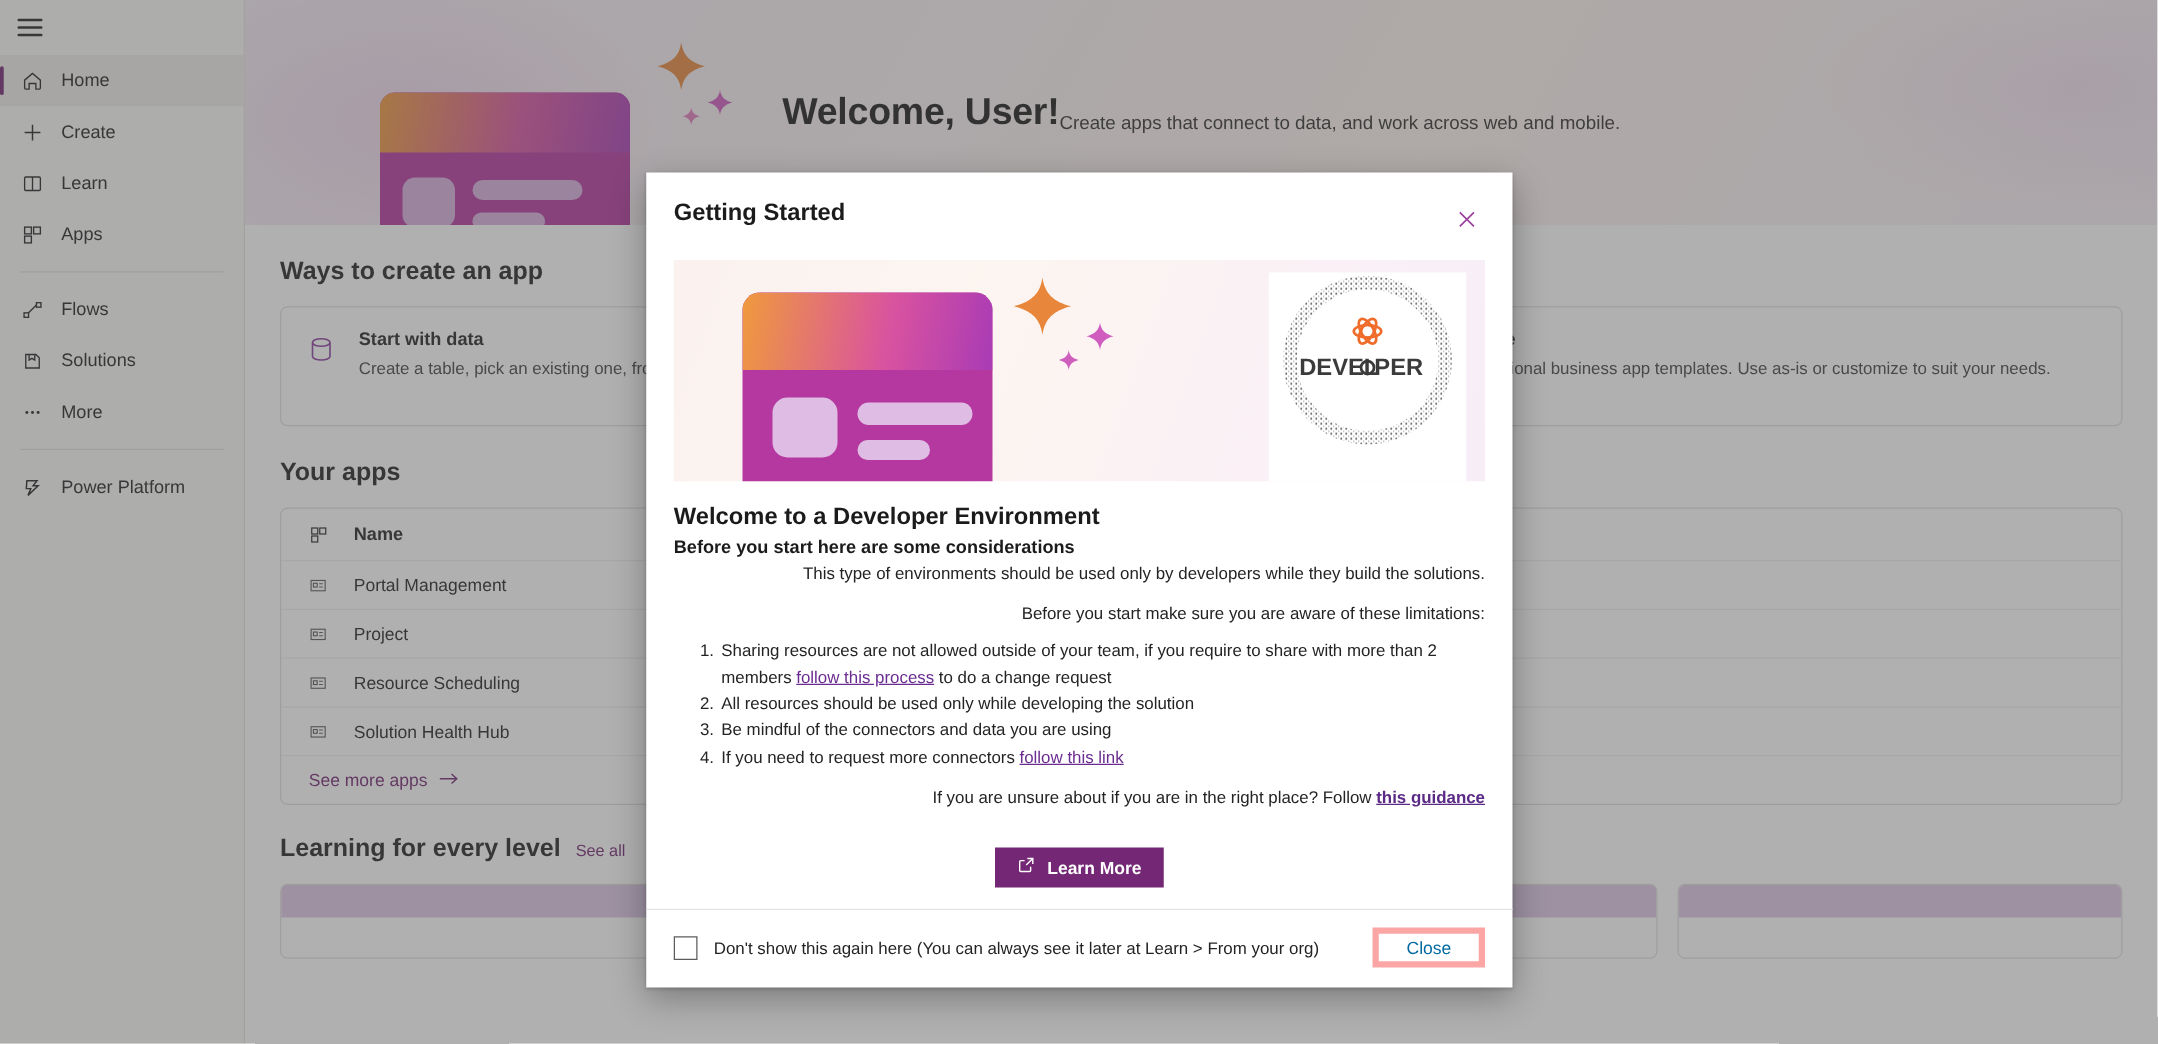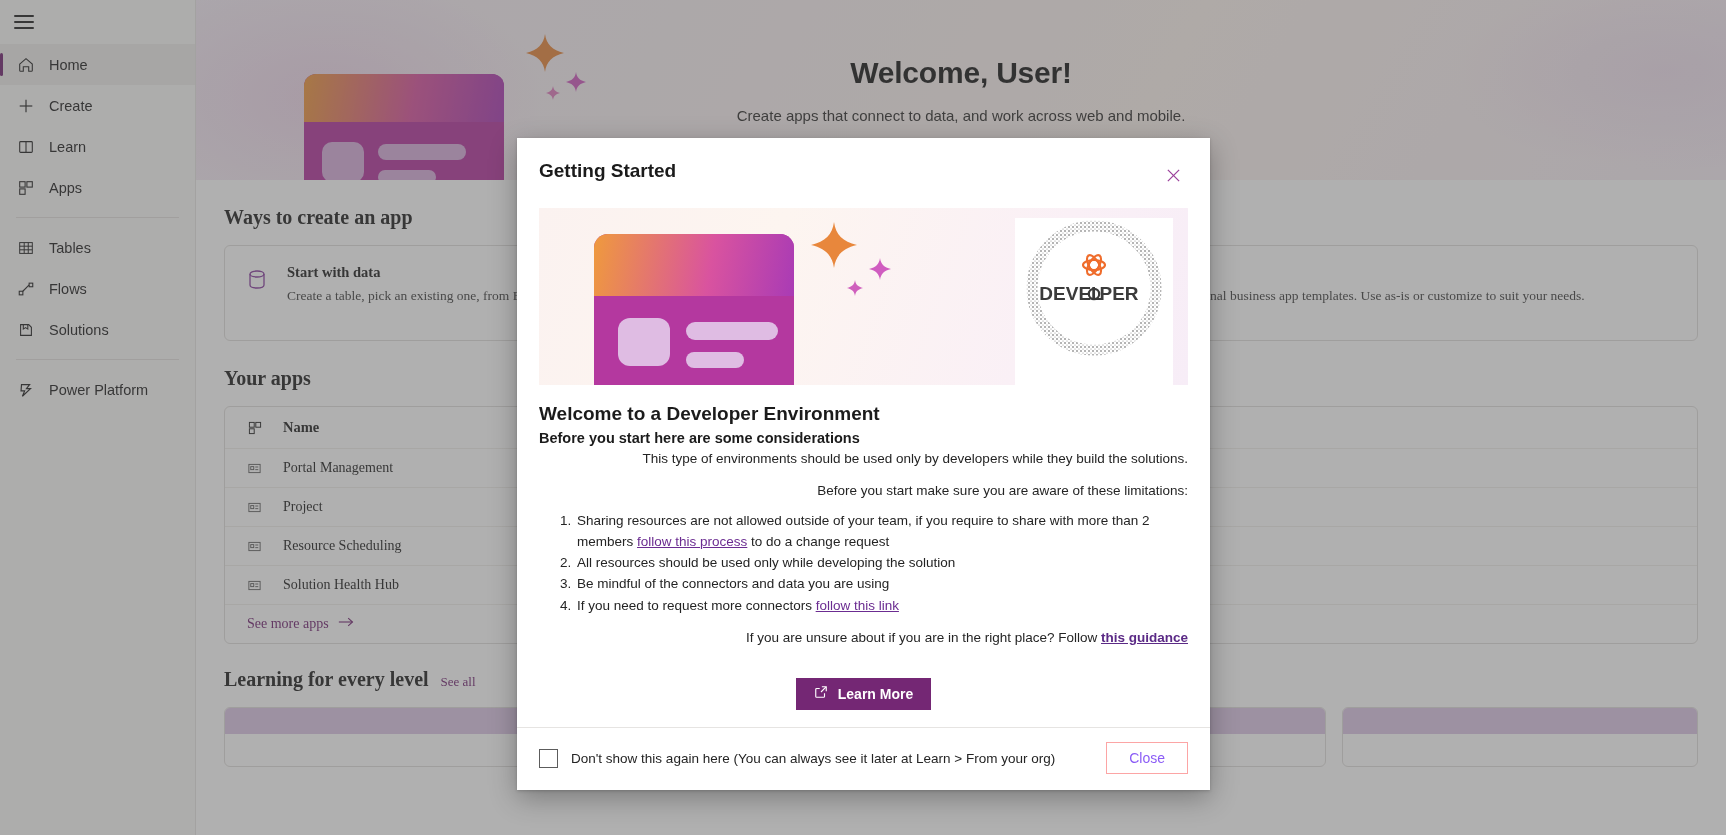--- a/index.html
+++ b/index.html
@@ -39,21 +39,21 @@
   .nav-icon { width: 20px; height: 20px; flex: 0 0 20px; display: flex; align-items: center; justify-content: center; }
   .nav-icon svg { display: block; }
   .nav-sep { height: 1px; background: #e3e1df; margin: 9px 16px 9px 16px; }
 
   
   .main { flex: 1; height: 835px; position: relative; overflow: hidden; background: #ffffff; }
 
   .hero {
     height: 180px; position: relative; overflow: hidden;
     background: linear-gradient(120deg,#f6eef7 0%,#f8f0f3 30%,#fdf4ef 62%,#f7eef6 100%);
-    display: flex; flex-direction: column; align-items: center; justify-content: center; text-align: center;
+    display: flex; flex-direction: row; align-items: center; justify-content: center; text-align: center;
   }
   .hero::before {
     content: ""; position: absolute; left: -40px; top: -20px; width: 420px; height: 260px;
     background: radial-gradient(ellipse at 40% 45%, rgba(214,120,190,.18), rgba(255,255,255,0) 62%);
   }
   .hero-art-left {
     position: absolute; left: 52px; top: 28px; width: 320px; height: 165px;
   }
   .hero-card {
     position: absolute; left: 56px; top: 46px; width: 200px; height: 132px;
@@ -66,21 +66,21 @@
   .hero-card .pill-c { position: absolute; left: 74px; top: 96px; width: 58px; height: 14px; background: #dfc4e8; border-radius: 7px; opacity: .85;}
   .spark { position: absolute; }
   .spark.s1 { left: 278px; top: 6px; width: 38px; height: 38px; }
   .spark.s2 { left: 318px; top: 44px; width: 20px; height: 20px; }
   .spark.s3 { left: 298px; top: 58px; width: 14px; height: 14px; }
   .hero-art-right { position: absolute; right: 0; top: 0; width: 300px; height: 180px; opacity: .45;
     background: radial-gradient(ellipse at 80% 40%, rgba(190,120,200,.25), rgba(255,255,255,0) 65%);}
   .hero-title { font-size: 30px; font-weight: 700; color: #1b1b1b; letter-spacing: -.2px; position: relative; z-index: 2;}
   .hero-sub { margin-top: 17px; font-size: 15px; color: #323130; position: relative; z-index: 2;}
 
-  .content { padding: 26px 28px 0 28px; font-family: Liberation Serif, serif; }
+  .content { padding: 26px 28px 0 28px; }
   .section-title { font-size: 20px; font-weight: 600; color: #242424; margin-bottom: 16px; }
   .section-title-row { display: flex; align-items: baseline; gap: 12px; margin-bottom: 16px; }
   .see-all { font-size: 13px; color: #742774; text-decoration: none; cursor: pointer; }
 
   .cards { display: flex; gap: 16px; }
   .card {
     flex: 1; border: 1px solid #e1dfdd; border-radius: 6px; background: #fff;
     padding: 18px 18px 18px 16px; display: flex; gap: 14px; min-height: 96px;
   }
   .card-icon { width: 32px; height: 32px; flex: 0 0 32px; display:flex; align-items:center; justify-content:center; }
@@ -139,22 +139,22 @@
 
   .learn-wrap { display: flex; justify-content: center; margin-top: 30px; }
   .learn-btn { background: #742774; color: #fff; border: none; height: 32px; padding: 0 18px;
      font-size: 14px; font-weight: 700; display: inline-flex; align-items: center; gap: 10px; cursor: pointer;
      font-family: "Liberation Sans", sans-serif; }
 
   .modal-foot { border-top: 1px solid #e6e4e2; padding: 14px 22px 16px 22px; display: flex; align-items: center; justify-content: space-between; }
   .cb-row { display: flex; align-items: center; gap: 13px; }
   .cb { width: 19px; height: 19px; border: 1px solid #5c5c5c; background: #fff; flex: 0 0 19px; cursor: pointer; }
   .cb-label { font-size: 13.5px; color: #242424; }
-  .close-btn { border: 1px solid #fca5a5; background: #fff; height: 32px; padding: 0 22px; font-size: 14px;
-     color: #8b5cf6; cursor: pointer; font-family: "Liberation Sans", sans-serif; }
+  .close-btn { border: 5px solid #fca5a5; background: #fff; height: 32px; padding: 0 22px; font-size: 14px;
+     color: #0369a1; cursor: pointer; font-family: "Liberation Sans", sans-serif; }
 
   .learning-strip { display: flex; gap: 16px; margin-top: 14px; }
   .learn-tile { height: 60px; flex: 1; border: 1px solid #e1dfdd; border-radius: 6px; overflow: hidden; background: #fff;}
   .learn-tile .bar { height: 26px; background: #ddc7e6; }
 </style>
 </head>
 <body>
 
 <div id="app">
 
@@ -204,32 +204,20 @@
               <rect x="3" y="3" width="6" height="6"></rect>
               <rect x="11" y="3" width="6" height="6"></rect>
               <rect x="3" y="11" width="6" height="6"></rect>
             </svg>
         </span>
         <span>Apps</span>
       </div>
 
       <div class="nav-sep"></div>
 
-      <div class="nav-item">
-        <span class="nav-icon">
-          <svg width="18" height="18" viewBox="0 0 20 20" fill="none" stroke="#242424" stroke-width="1.1">
-              <rect x="3" y="4" width="14" height="12"></rect>
-              <line x1="3" y1="8" x2="17" y2="8"></line>
-              <line x1="3" y1="12" x2="17" y2="12"></line>
-              <line x1="8" y1="4" x2="8" y2="16"></line>
-              <line x1="12.5" y1="4" x2="12.5" y2="16"></line>
-            </svg>
-        </span>
-        <span>Tables</span>
-      </div>
 
       <div class="nav-item">
         <span class="nav-icon">
           <svg width="18" height="18" viewBox="0 0 20 20" fill="none" stroke="#242424" stroke-width="1.2">
               <rect x="2.5" y="12.5" width="4" height="4"></rect>
               <rect x="13.5" y="3.5" width="4" height="4"></rect>
               <line x1="6.5" y1="12.5" x2="13.5" y2="5.5"></line>
             </svg>
         </span>
         <span>Flows</span>
@@ -238,20 +226,30 @@
       <div class="nav-item">
         <span class="nav-icon">
           <svg width="18" height="18" viewBox="0 0 20 20" fill="none" stroke="#242424" stroke-width="1.2">
               <path d="M4 4h9l3 3v9H4V4z"></path>
               <path d="M7 4v5l2.5-1.6L12 9V4"></path>
             </svg>
         </span>
         <span>Solutions</span>
       </div>
 
+      <div class="nav-item">
+        <span class="nav-icon">
+          <svg width="18" height="18" viewBox="0 0 20 20" fill="#242424">
+              <circle cx="5" cy="10" r="1.3"></circle>
+              <circle cx="10" cy="10" r="1.3"></circle>
+              <circle cx="15" cy="10" r="1.3"></circle>
+            </svg>
+        </span>
+        <span>More</span>
+      </div>
 
       <div class="nav-sep"></div>
 
       <div class="nav-item">
         <span class="nav-icon">
           <svg width="18" height="18" viewBox="0 0 20 20" fill="none" stroke="#242424" stroke-width="1.3">
               <path d="M5 4h9l-3.5 4.5H15L6 17l2.5-6H4.5L5 4z"></path>
             </svg>
         </span>
         <span>Power Platform</span>

